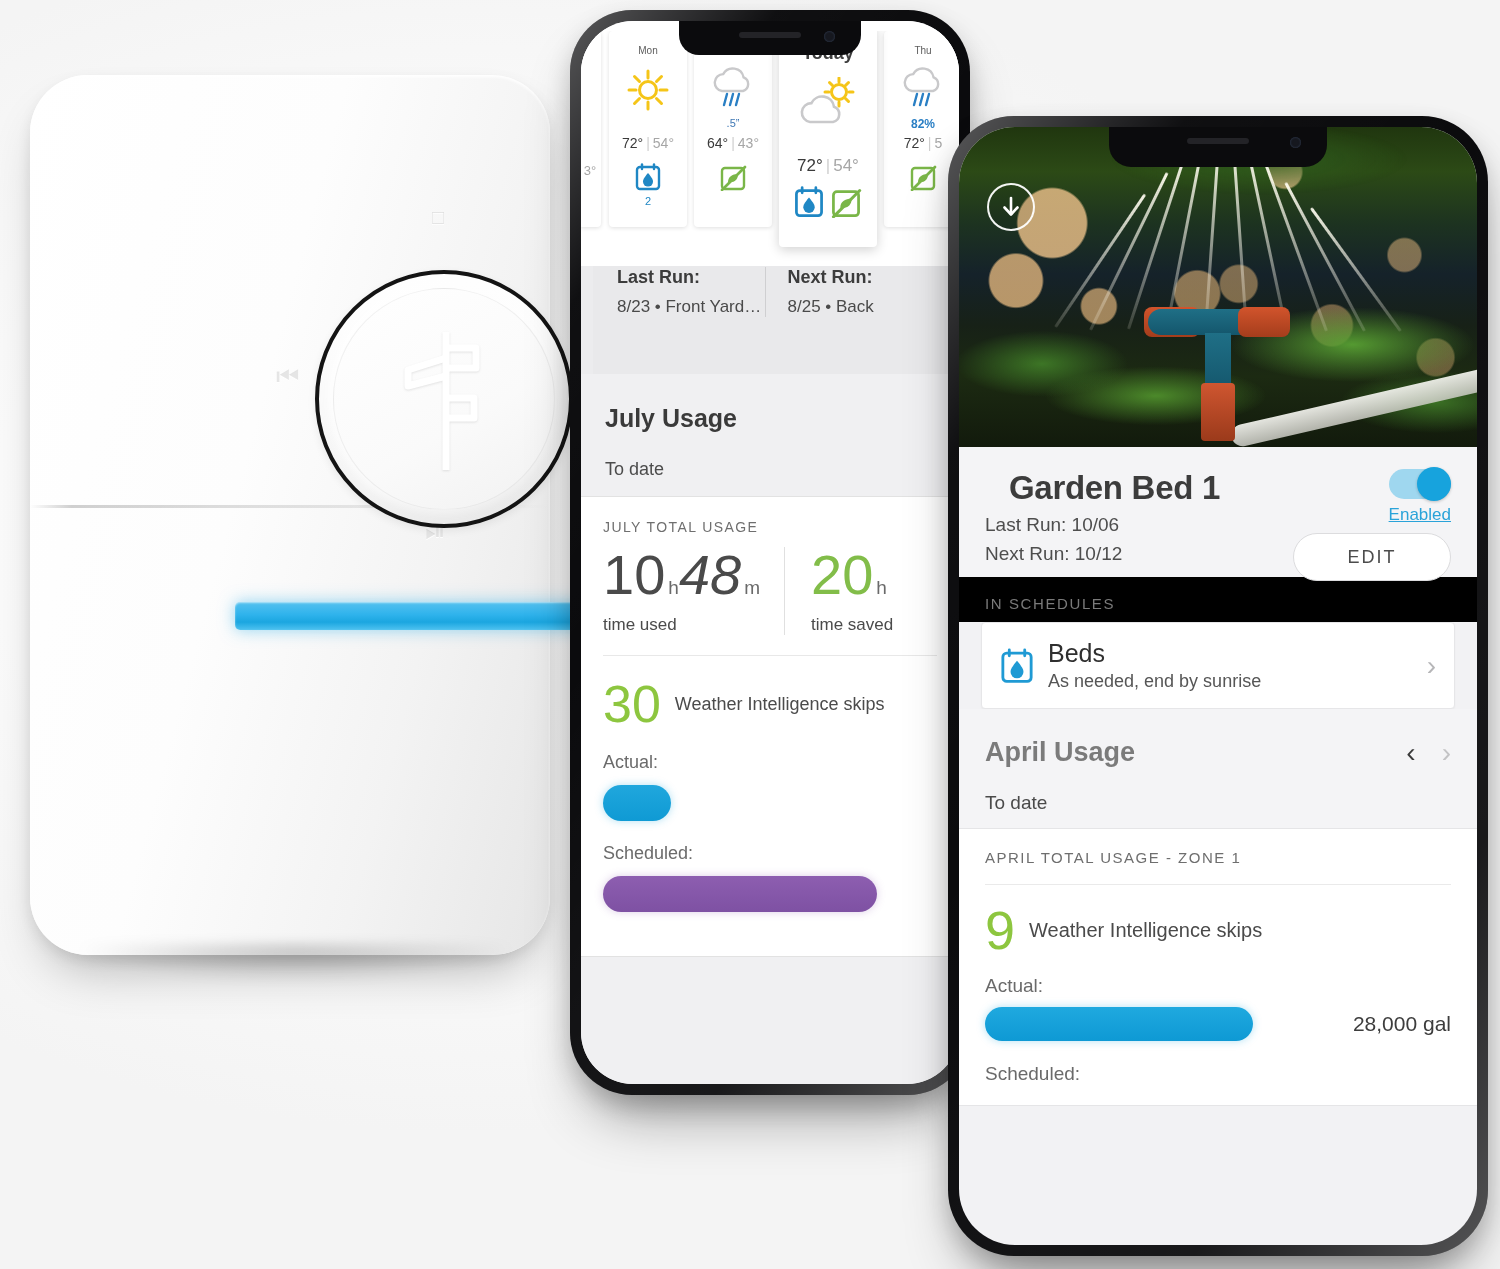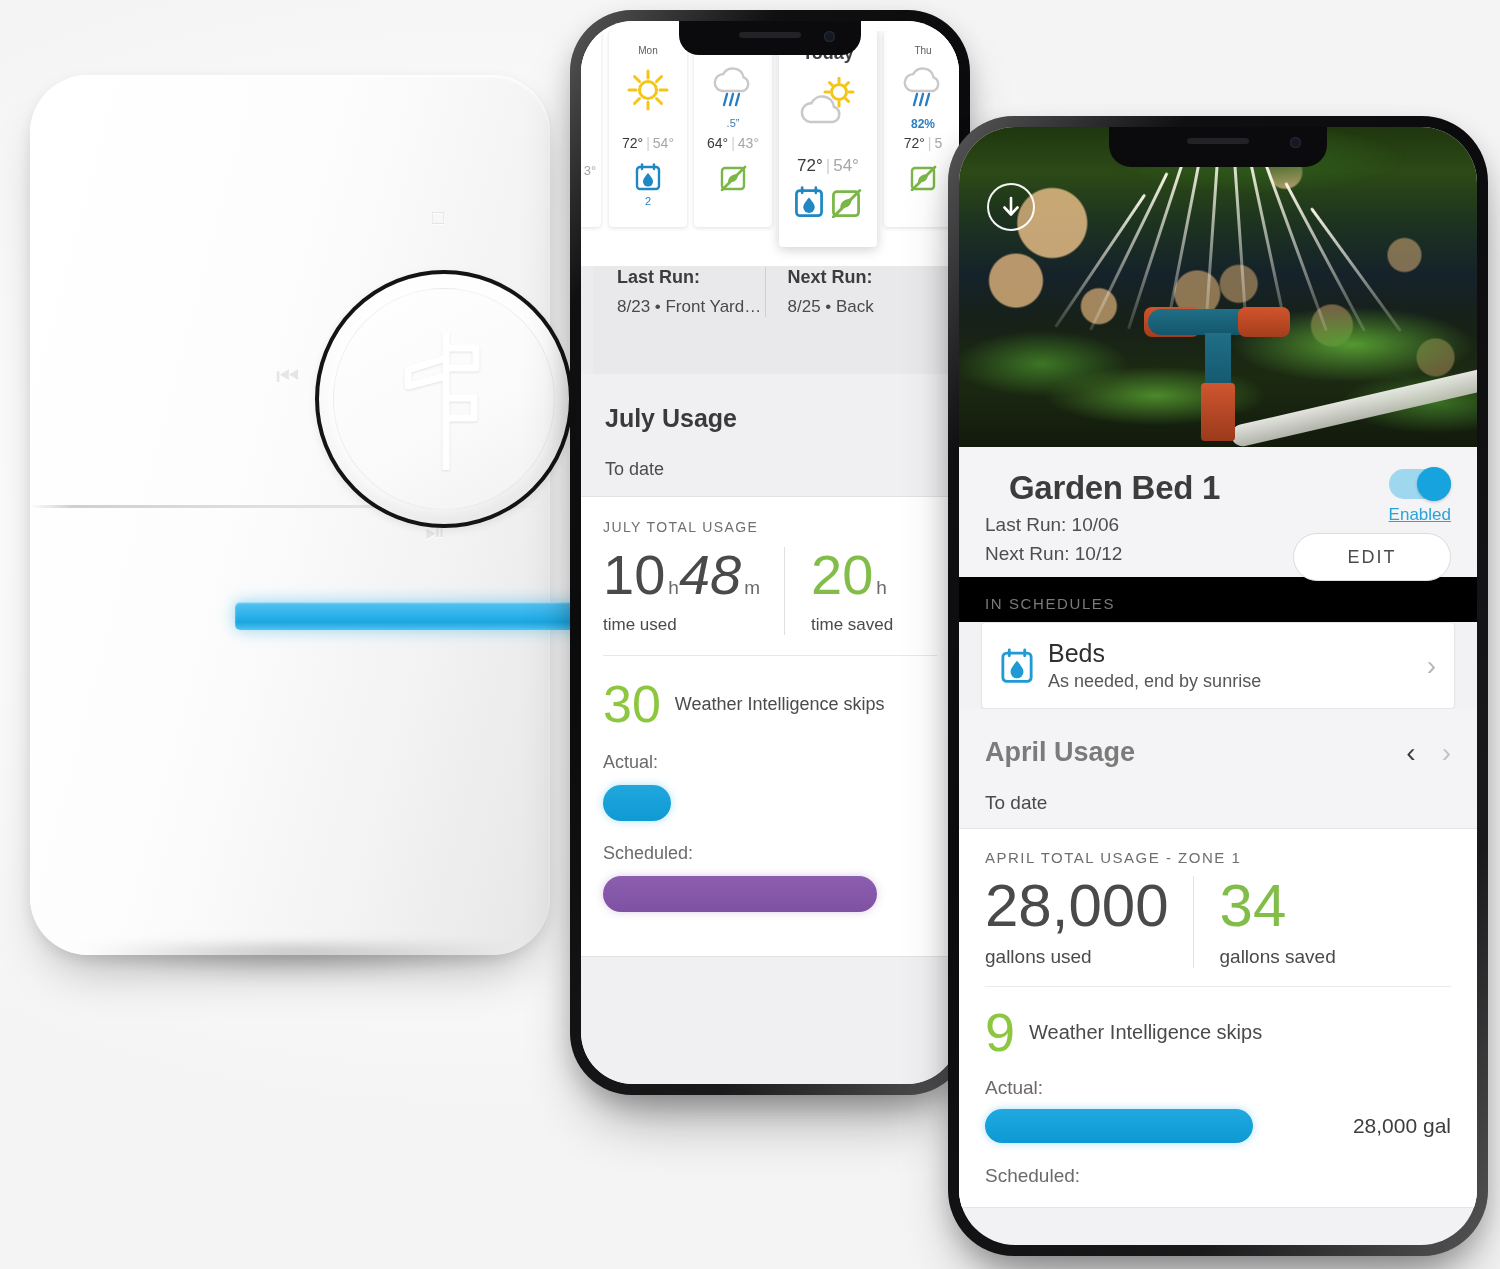--- a/index.html
+++ b/index.html
@@ -687,30 +687,20 @@
           <div class="r-usage-title">April Usage</div>
           <div class="r-nav">
             <span class="prev">‹</span>
             <span class="next">›</span>
           </div>
         </div>
         <div class="r-todate">To date</div>
 
         <div class="r-card">
           <div class="r-cap">APRIL TOTAL USAGE - ZONE 1</div>
-          <div class="r-big-row">
-            <div class="r-big-col">
-              <div class="r-big">28,000</div>
-              <div class="r-bigcap">gallons used</div>
-            </div>
-            <div class="r-big-col sep">
-              <div class="r-big green">34</div>
-              <div class="r-bigcap">gallons saved</div>
-            </div>
-          </div>
           <div class="r-skips">
             <div class="r-skips-num">9</div>
             <div class="r-skips-txt">Weather Intelligence skips</div>
           </div>
           <div class="r-bars">
             <div class="r-bar-label">Actual:</div>
             <div class="r-bar-row">
               <div class="r-bar actual"></div>
               <div class="r-bar-val">28,000 gal</div>
             </div>

